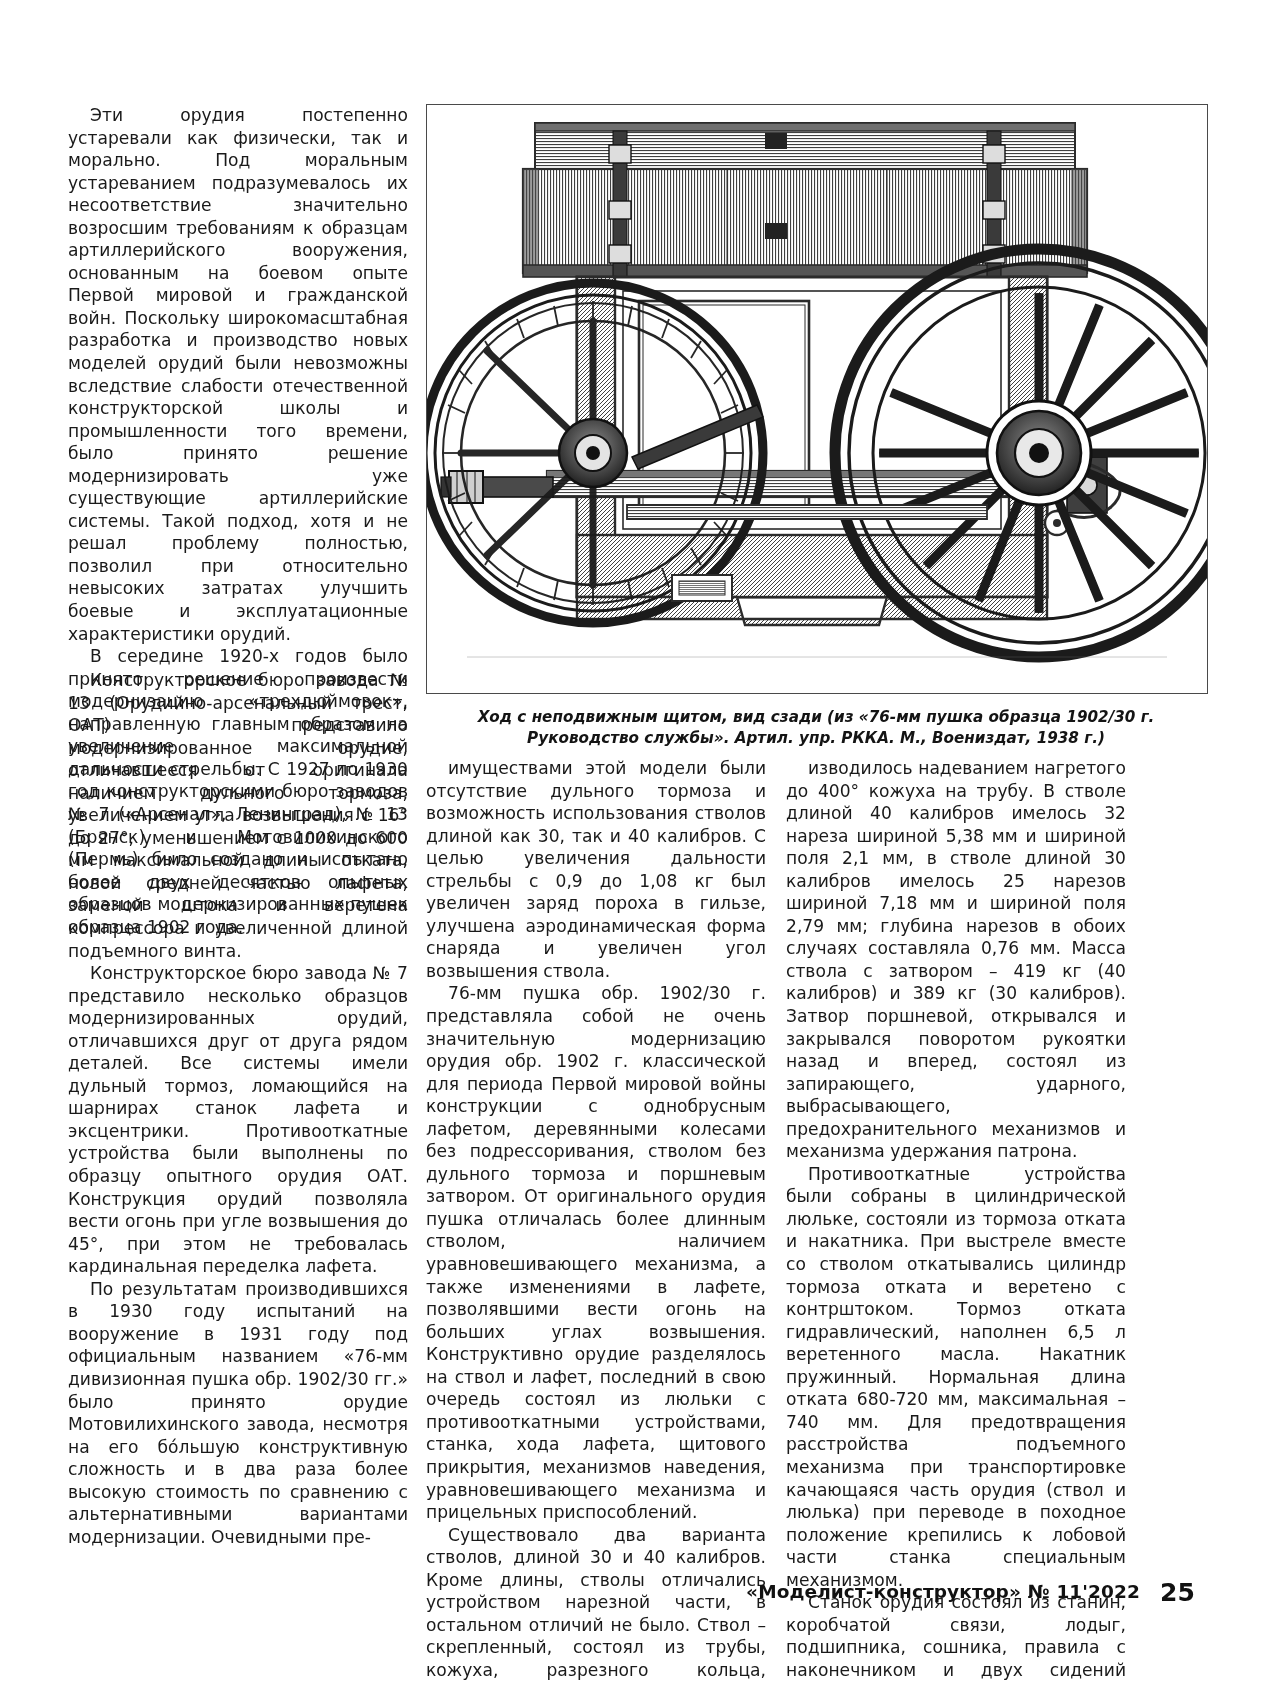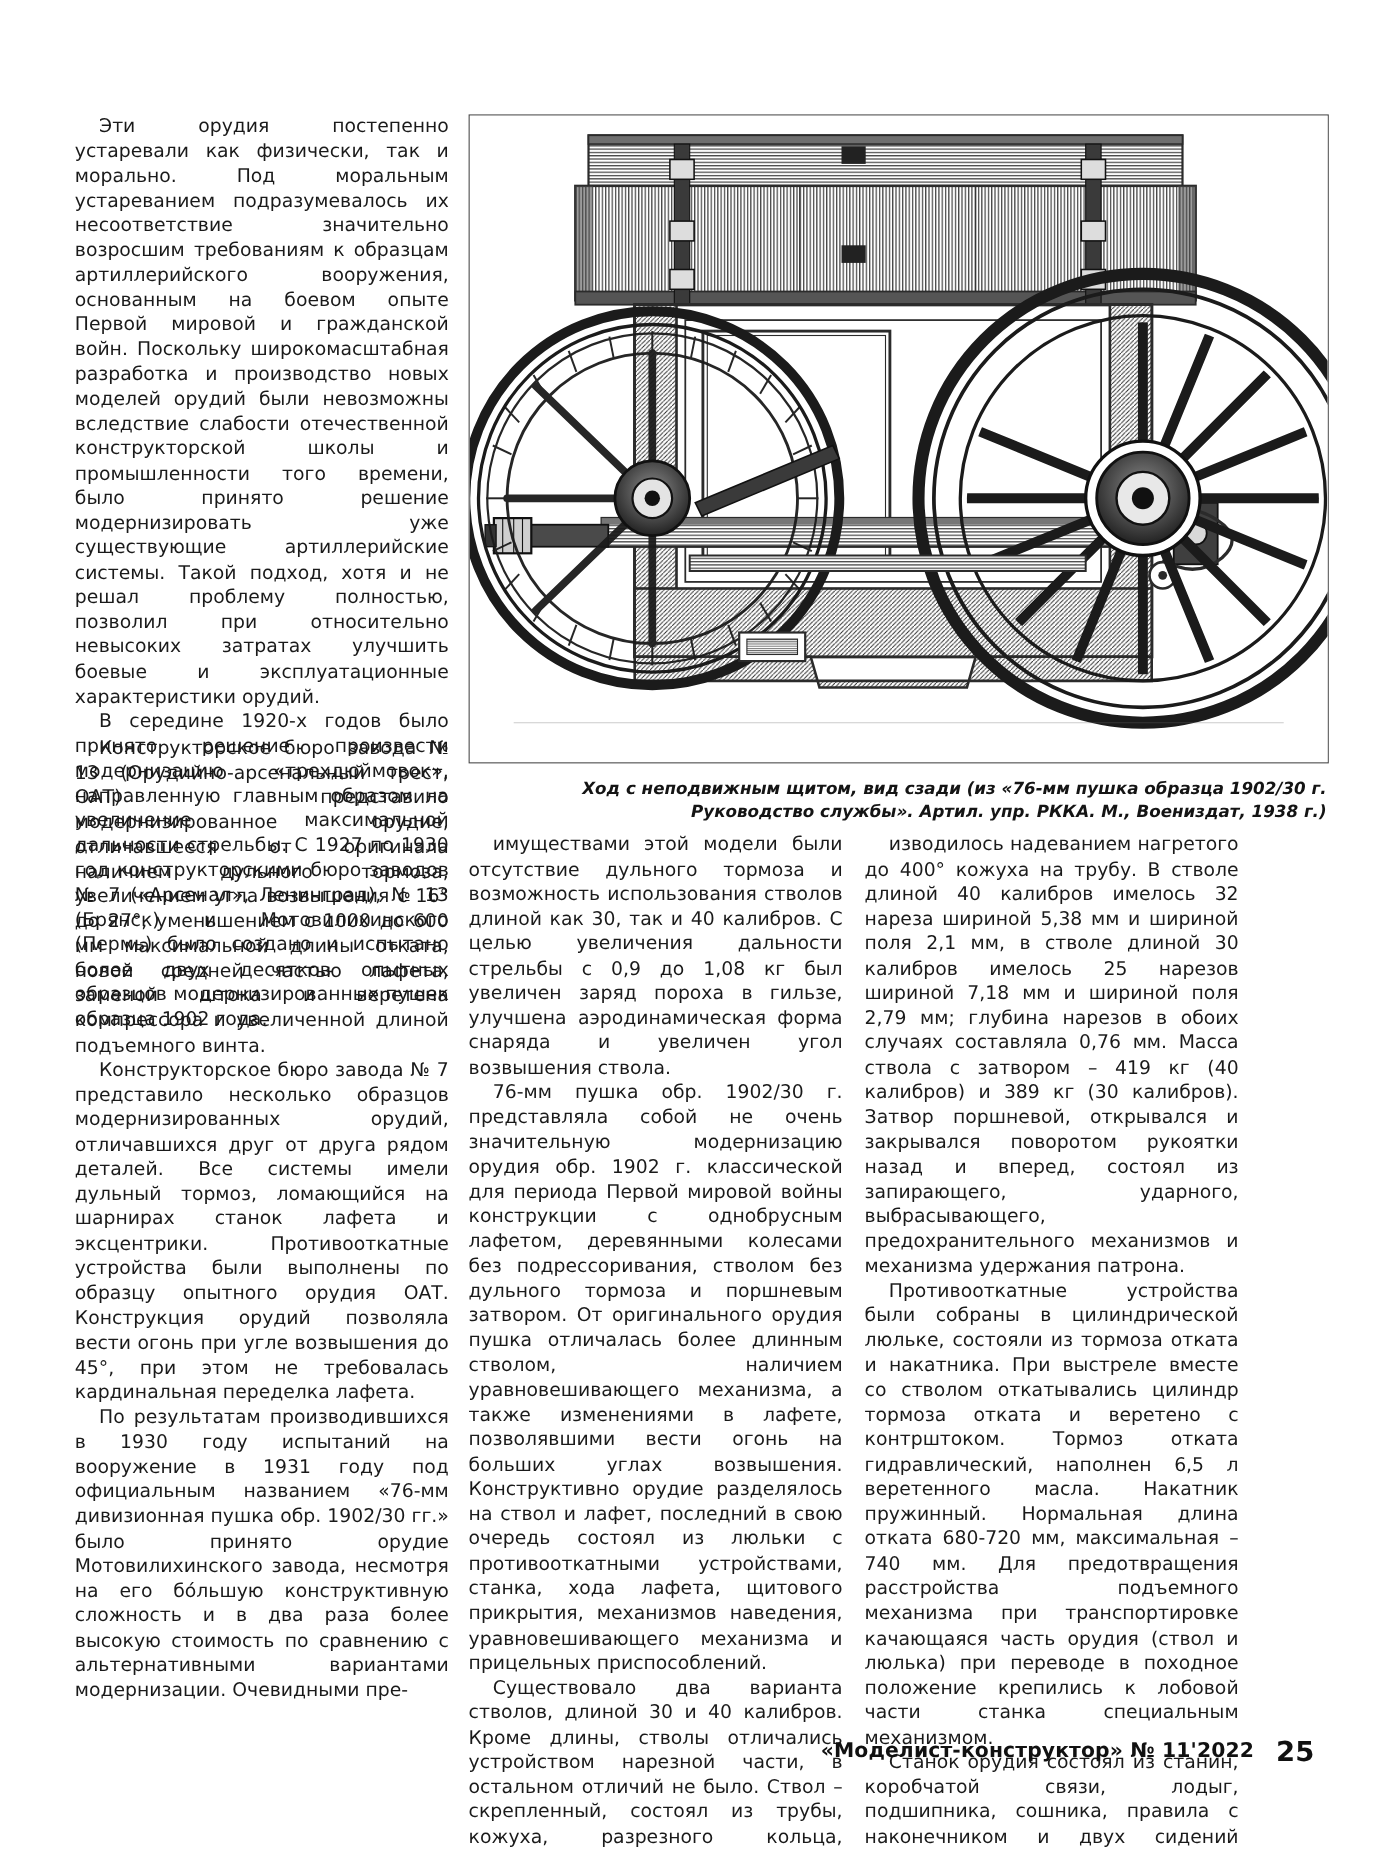--- a/index.html
+++ b/index.html
@@ -60,21 +60,21 @@
   
   .caption {
     position: absolute;
     left: 426px;
     top: 707px;
     width: 780px;
     font-style: italic;
     font-weight: bold;
     font-size: 15.2px;
     line-height: 21px;
-    text-align: right;
+    text-align: center;
     color: #141414;
   }
 
   
   .colflow {
     position: absolute;
     top: 0;
     width: 340px;
   }
   #col-2 { left: 426px; top: 757px; }

